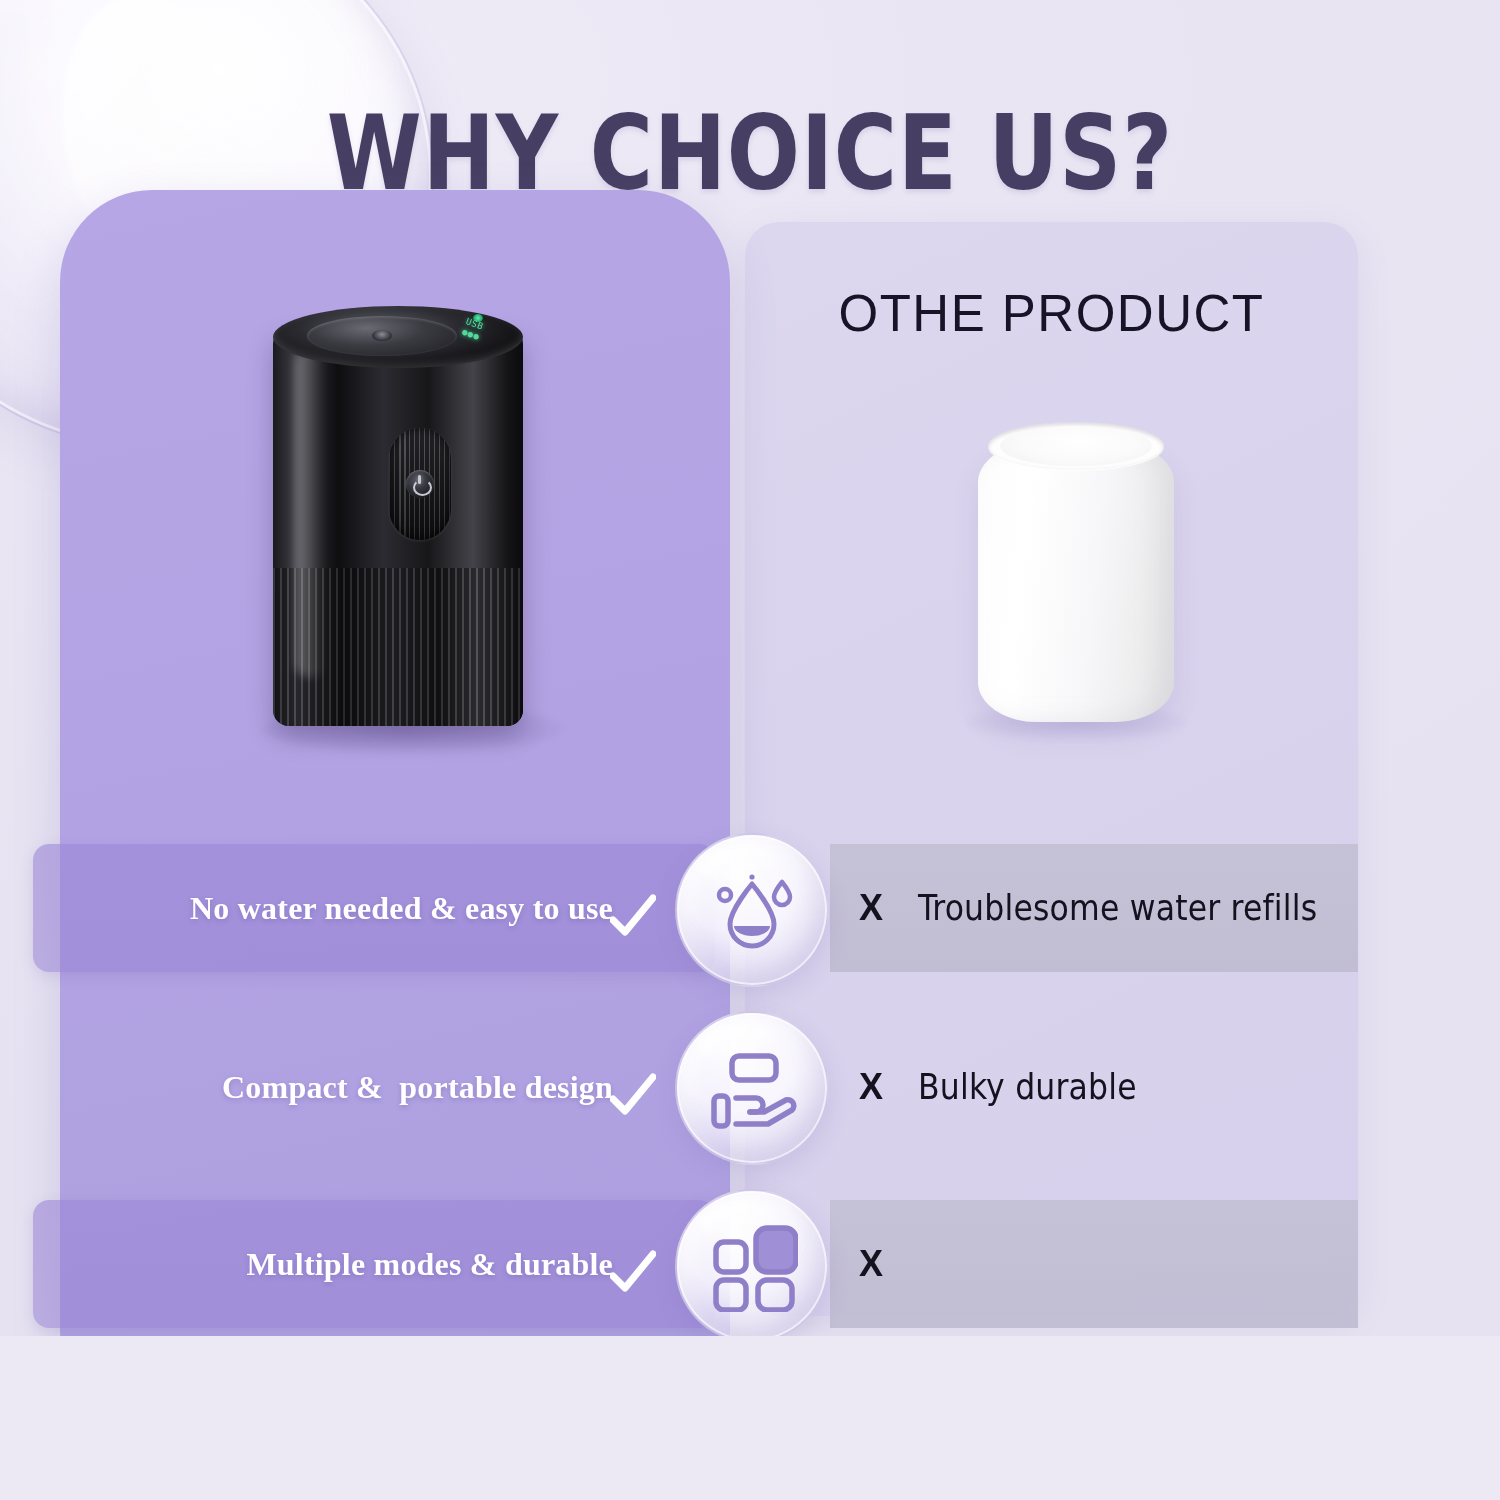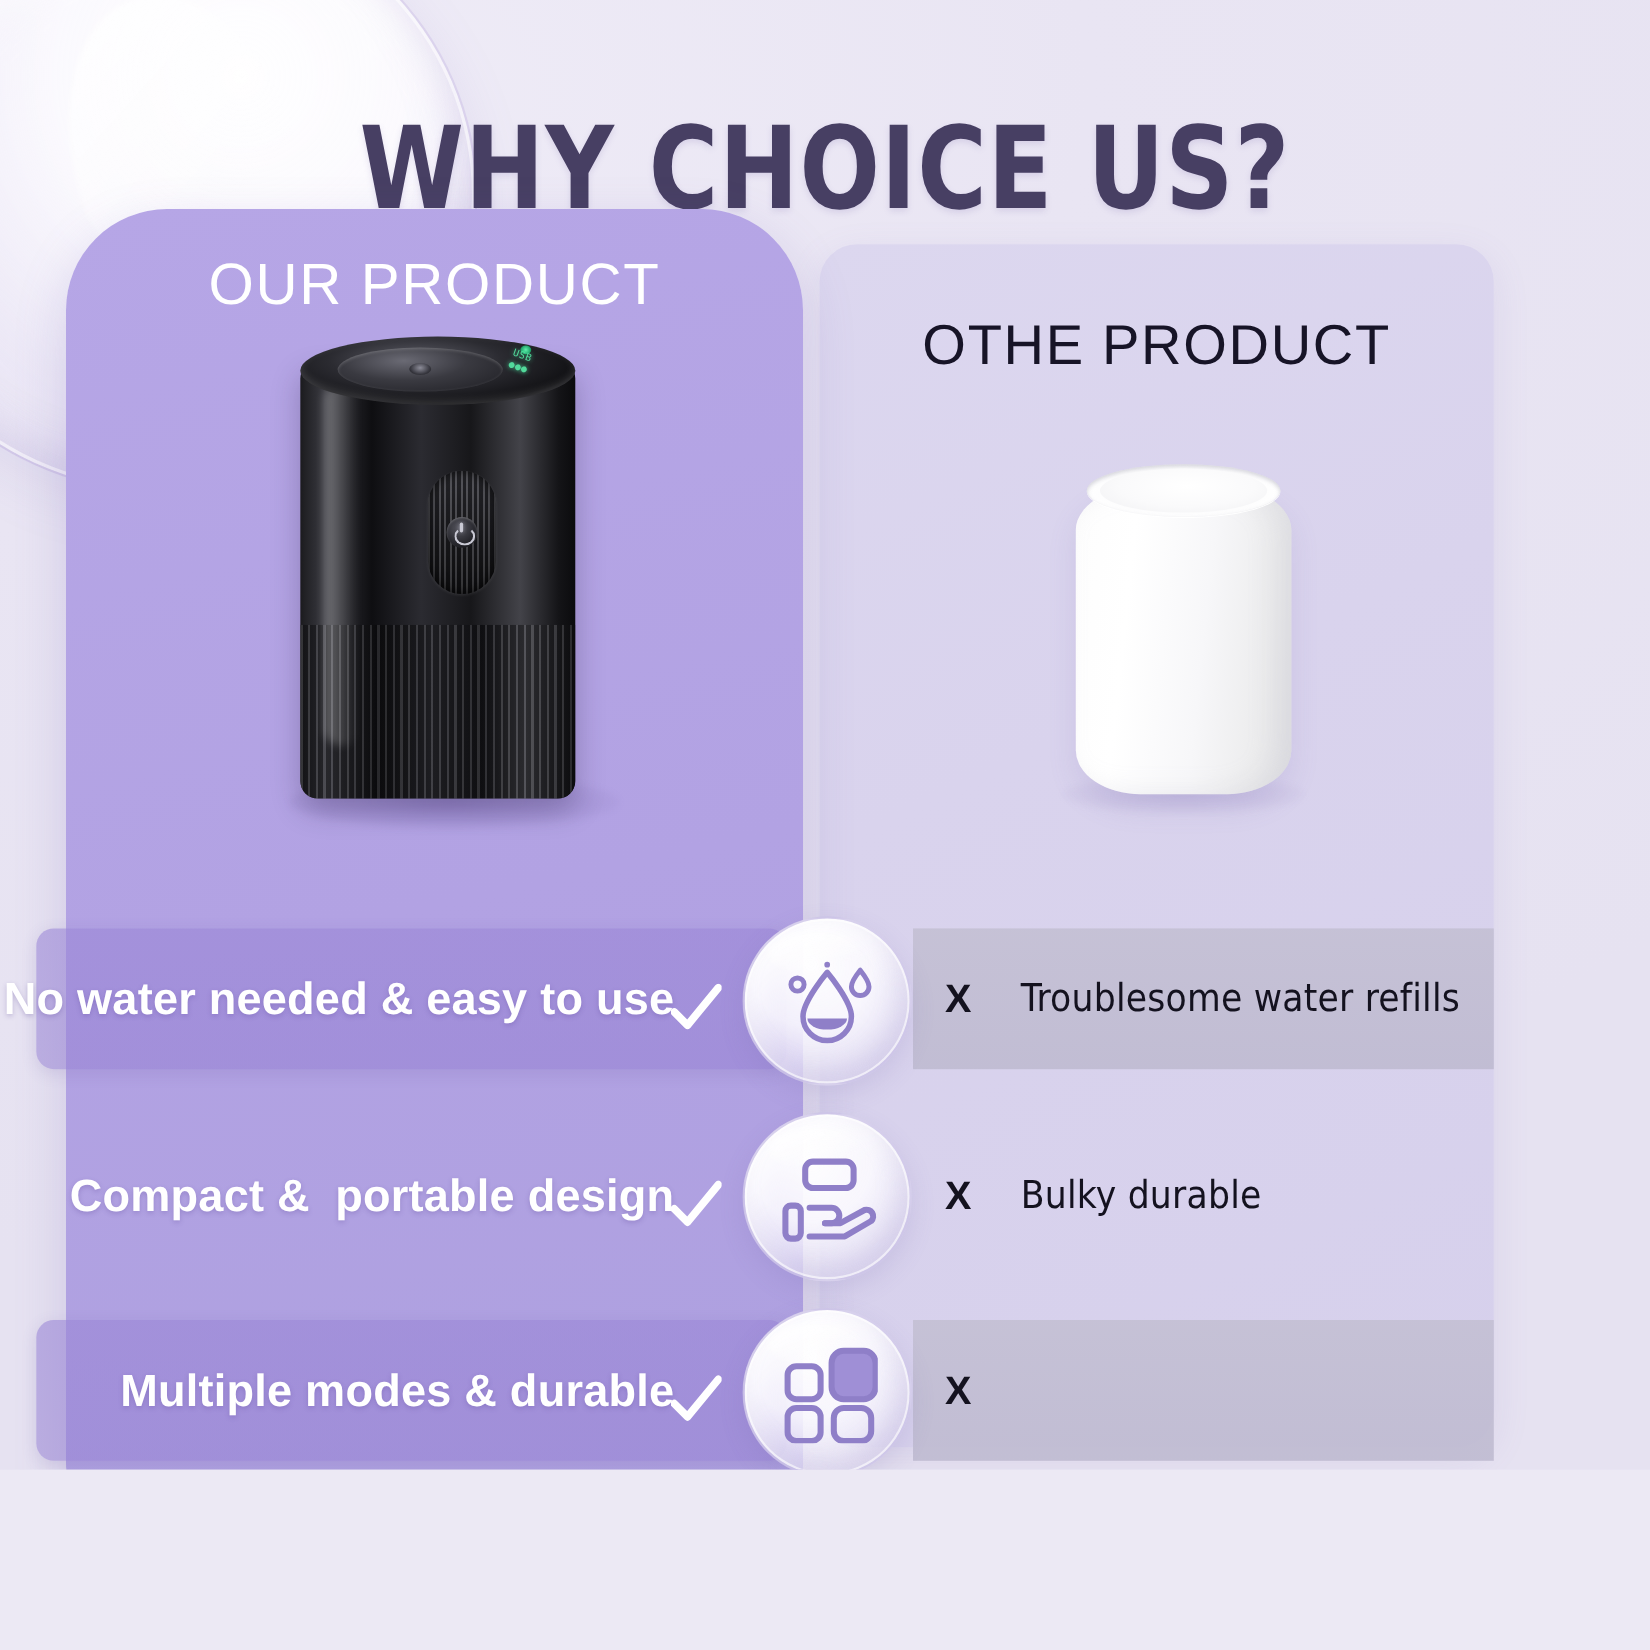--- a/index.html
+++ b/index.html
@@ -195,22 +195,22 @@
   .band-left.highlight{
     left:33px;width:682px;
     background:linear-gradient(180deg,rgba(154,134,214,.60),rgba(148,127,210,.52));
     box-shadow:0 4px 14px rgba(110,92,170,.16);
   }
   .band-left.plain{left:33px;width:682px;background:transparent;}
 
   .left-text{
     position:absolute;left:33px;width:580px;height:128px;
     display:flex;align-items:center;justify-content:flex-end;
-    color:#ffffff;font-size:41px;font-weight:bold;letter-spacing:.2px;
-    font-family:Liberation Sans, sans-serif;
+    color:#ffffff;font-size:32px;font-weight:bold;letter-spacing:.2px;
+    font-family:Liberation Serif, serif;
     text-shadow:0 2px 5px rgba(86,66,146,.28);
     white-space:pre;
   }
   .check-icon{
     position:absolute;left:610px;top:50px;width:46px;height:46px;
     color:#ffffff;
   }
 
   .band-right{
     position:absolute;top:0;height:128px;
@@ -220,21 +220,21 @@
     background:linear-gradient(180deg,rgba(196,192,212,.92),rgba(190,186,208,.88));
   }
   .band-right.plain{left:830px;width:528px;background:transparent;}
   .right-row-wrap{position:absolute;left:830px;top:0;width:560px;height:128px;display:flex;align-items:center;}
   .x-icon{
     width:46px;margin-left:18px;flex:none;text-align:center;
     color:#14121f;font-size:36px;font-weight:bold;
     font-family:"Liberation Sans", sans-serif;
   }
   .right-text{
-    margin-left:34px;color:#14121f;font-size:35px;font-weight:normal;
+    margin-left:24px;color:#14121f;font-size:35px;font-weight:normal;
     font-family:"DejaVu Sans Condensed","Liberation Sans", sans-serif;
     letter-spacing:.2px;white-space:nowrap;text-align:right;
   }
 
   
   .badge{
     position:absolute;left:675px;width:150px;height:150px;border-radius:50%;
     background:
       radial-gradient(circle at 40% 28%, rgba(255,255,255,.97) 0%, rgba(252,251,255,.88) 40%, rgba(240,237,250,.62) 70%, rgba(228,222,245,.40) 100%);
     border:2px solid rgba(188,176,222,.55);
@@ -269,21 +269,20 @@
   <div class="panel-heading" id="other-product-heading">OTHE PRODUCT</div>
 
   <div id="other-product-image">
     <div class="oth-shadow"></div>
     <div class="oth-body"></div>
     <div class="oth-rim"></div>
     <div class="oth-lid"></div>
   </div>
 
   <div id="left-panel"></div>
-  <div class="panel-heading" id="our-product-heading">OUR PRODUCT</div>
 
   <div id="our-product-image">
     <div class="dev-shadow"></div>
     <div class="dev-body"></div>
     <div class="dev-ribbed"></div>
     <div class="dev-gloss"></div>
     <div class="dev-top"></div>
     <div class="dev-top-inner"></div>
     <div class="dev-nozzle"></div>
     <div class="dev-led-dot"></div>

